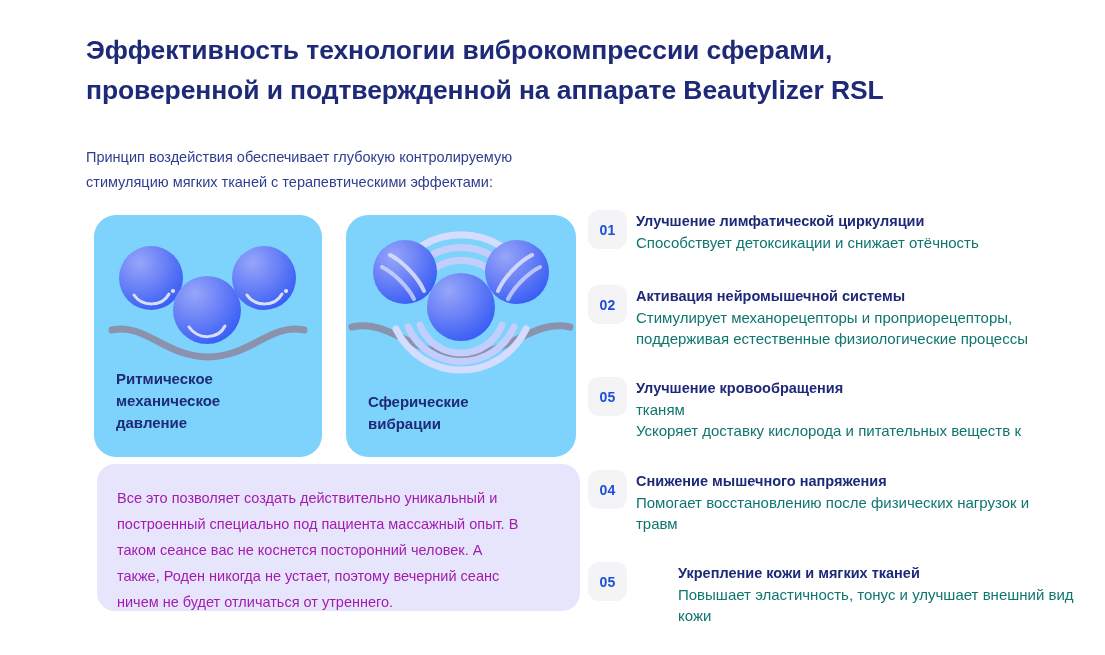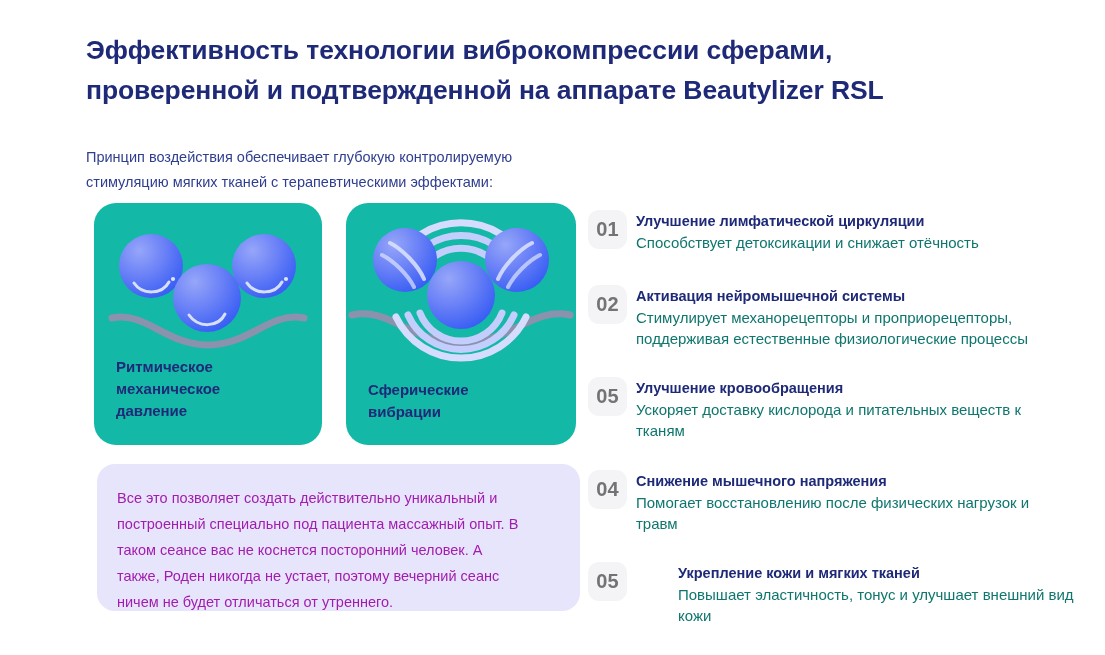--- a/index.html
+++ b/index.html
@@ -49,24 +49,24 @@
   .intro .line { display: block; }
 
   
   .cards {
     position: absolute;
     left: 94px;
     top: 203px;
   }
   .card {
     position: absolute;
-    top: 0;
+    top: 12px;
     width: 228px;
     height: 242px;
-    background: #14b8a6;
+    background: #7dd3fc;
     border-radius: 22px;
     overflow: hidden;
   }
   .card-1 { left: 0; }
   .card-2 { left: 252px; width: 230px; }
 
   .card-art {
     position: absolute;
     left: 0;
     top: 0;
@@ -119,22 +119,22 @@
     left: 0;
     display: flex;
     align-items: flex-start;
   }
   .badge {
     flex: 0 0 auto;
     width: 39px;
     height: 39px;
     border-radius: 11px;
     background: #f4f4f6;
-    color: #737373;
-    font-size: 20px;
+    color: #1d4ed8;
+    font-size: 14px;
     font-weight: bold;
     display: flex;
     align-items: center;
     justify-content: center;
     letter-spacing: 0.2px;
   }
   .benefit-body {
     margin-left: 9px;
     padding-top: 1px;
     width: 425px;
@@ -272,22 +272,22 @@
           <span class="line">поддерживая естественные физиологические процессы</span>
         </div>
       </div>
     </div>
 
     <div class="benefit" style="top:167px;">
       <div class="badge">05</div>
       <div class="benefit-body">
         <div class="benefit-title">Улучшение кровообращения</div>
         <div class="benefit-desc">
+          <span class="line">тканям</span>
           <span class="line">Ускоряет доставку кислорода и питательных веществ к</span>
-          <span class="line">тканям</span>
         </div>
       </div>
     </div>
 
     <div class="benefit" style="top:260px;">
       <div class="badge">04</div>
       <div class="benefit-body">
         <div class="benefit-title">Снижение мышечного напряжения</div>
         <div class="benefit-desc">
           <span class="line">Помогает восстановлению после физических нагрузок и</span>

